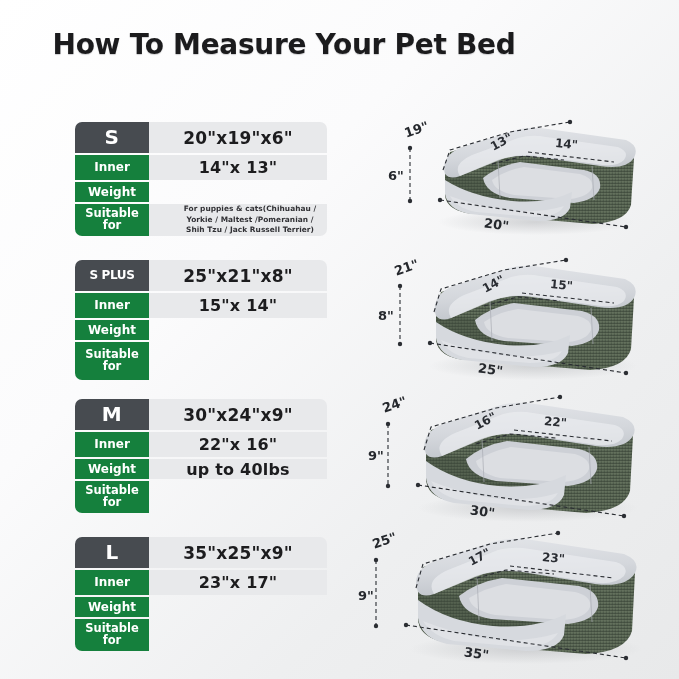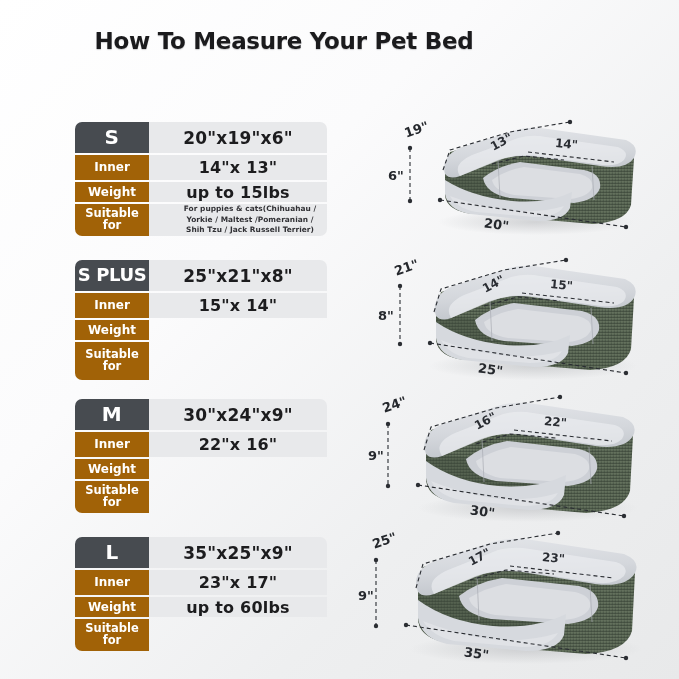--- a/index.html
+++ b/index.html
@@ -19,21 +19,21 @@
     inset: 0;
   }
 
   
   .title {
     position: absolute;
     top: 28px;
     left: 0;
     width: 568px;
     text-align: center;
-    font-size: 23px;
+    font-size: 28px;
     font-weight: bold;
     letter-spacing: -0.3px;
     color: #1b1b1d;
     font-family: "DejaVu Sans", sans-serif;
     text-shadow: 0 1px 1px rgba(150,150,155,0.45);
   }
 
   
   .spec-table {
     position: absolute;
@@ -41,40 +41,40 @@
     width: 252px;
   }
   .row {
     display: flex;
     width: 100%;
     margin-bottom: 2px;
   }
   .lbl {
     width: 74px;
     flex: 0 0 74px;
-    background: #a16207;
+    background: #15803d;
     color: #ffffff;
     font-weight: bold;
     font-size: 12px;
     display: flex;
     align-items: center;
     justify-content: center;
     text-align: center;
     line-height: 1.02;
     box-sizing: border-box;
     font-family: "DejaVu Sans", sans-serif;
   }
   .row-size .lbl {
     background: #474b50;
     border-top-left-radius: 7px;
     font-size: 20px;
     letter-spacing: 0.5px;
   }
   .row-size.plus .lbl {
-    font-size: 18px;
+    font-size: 12px;
     letter-spacing: -0.4px;
   }
   .val {
     flex: 1 1 auto;
     background: #e8e9eb;
     color: #1c1c1e;
     display: flex;
     align-items: center;
     justify-content: center;
     text-align: center;
@@ -139,21 +139,20 @@
     <div class="row row-size">
       <div class="lbl">S</div>
       <div class="val">20"x19"x6"</div>
     </div>
     <div class="row row-inner">
       <div class="lbl">Inner</div>
       <div class="val">14"x 13"</div>
     </div>
     <div class="row row-weight">
       <div class="lbl">Weight</div>
-      <div class="val">up to 15lbs</div>
     </div>
     <div class="row row-suitable">
       <div class="lbl">Suitable for</div>
       <div class="val">For puppies &amp; cats(Chihuahau / Yorkie / Maltest /Pomeranian / Shih Tzu / Jack Russell Terrier)</div>
     </div>
   </div>
 
   <div class="spec-table" style="top:260px">
     <div class="row row-size plus">
       <div class="lbl">S PLUS</div>
@@ -175,38 +174,38 @@
     <div class="row row-size">
       <div class="lbl">M</div>
       <div class="val">30"x24"x9"</div>
     </div>
     <div class="row row-inner">
       <div class="lbl">Inner</div>
       <div class="val">22"x 16"</div>
     </div>
     <div class="row row-weight">
       <div class="lbl">Weight</div>
+      <div class="val">up to 40lbs</div>
     </div>
     <div class="row row-suitable">
       <div class="lbl">Suitable for</div>
     </div>
   </div>
 
   <div class="spec-table" style="top:537px">
     <div class="row row-size">
       <div class="lbl">L</div>
       <div class="val">35"x25"x9"</div>
     </div>
     <div class="row row-inner">
       <div class="lbl">Inner</div>
       <div class="val">23"x 17"</div>
     </div>
     <div class="row row-weight">
       <div class="lbl">Weight</div>
-      <div class="val">up to 60lbs</div>
     </div>
     <div class="row row-suitable">
       <div class="lbl">Suitable for</div>
     </div>
   </div>
 
   <div class="bed-group" style="left:388px; top:100px; width:280px; height:140px;">
     <svg width="280" height="140" viewBox="0 0 280 140">
       <defs>
         <linearGradient id="extS" x1="0" y1="0" x2="0.3" y2="1">

